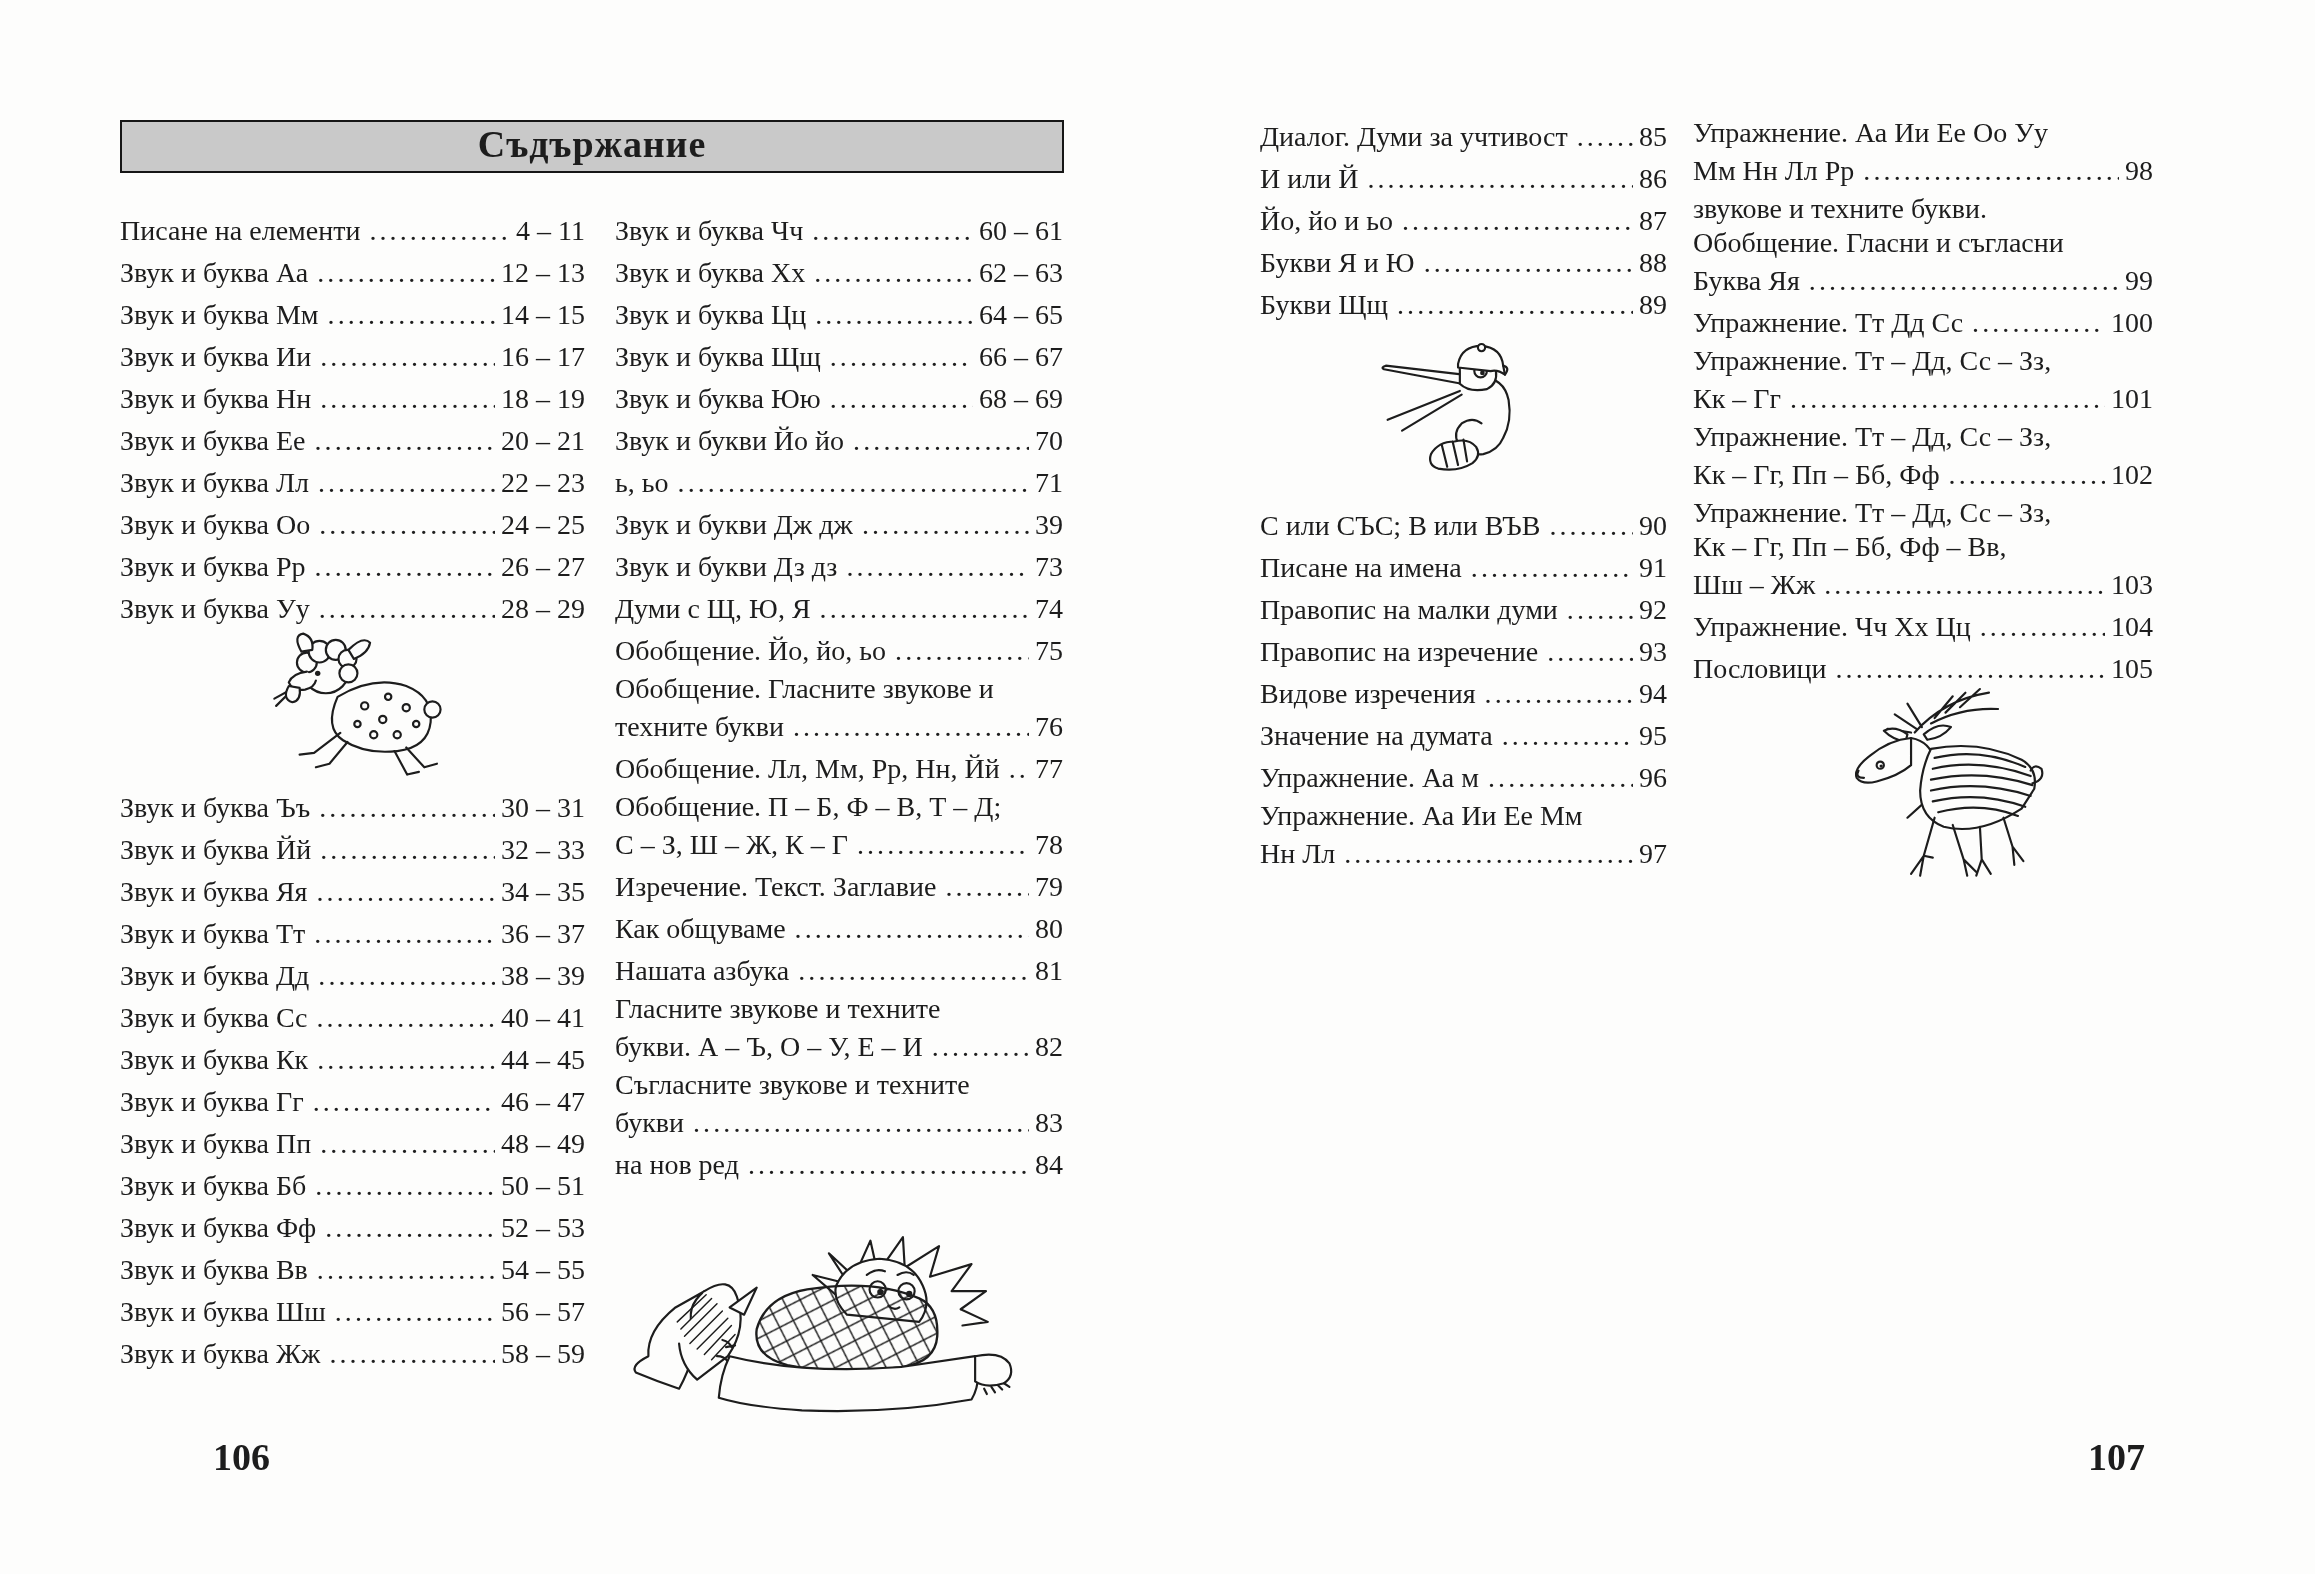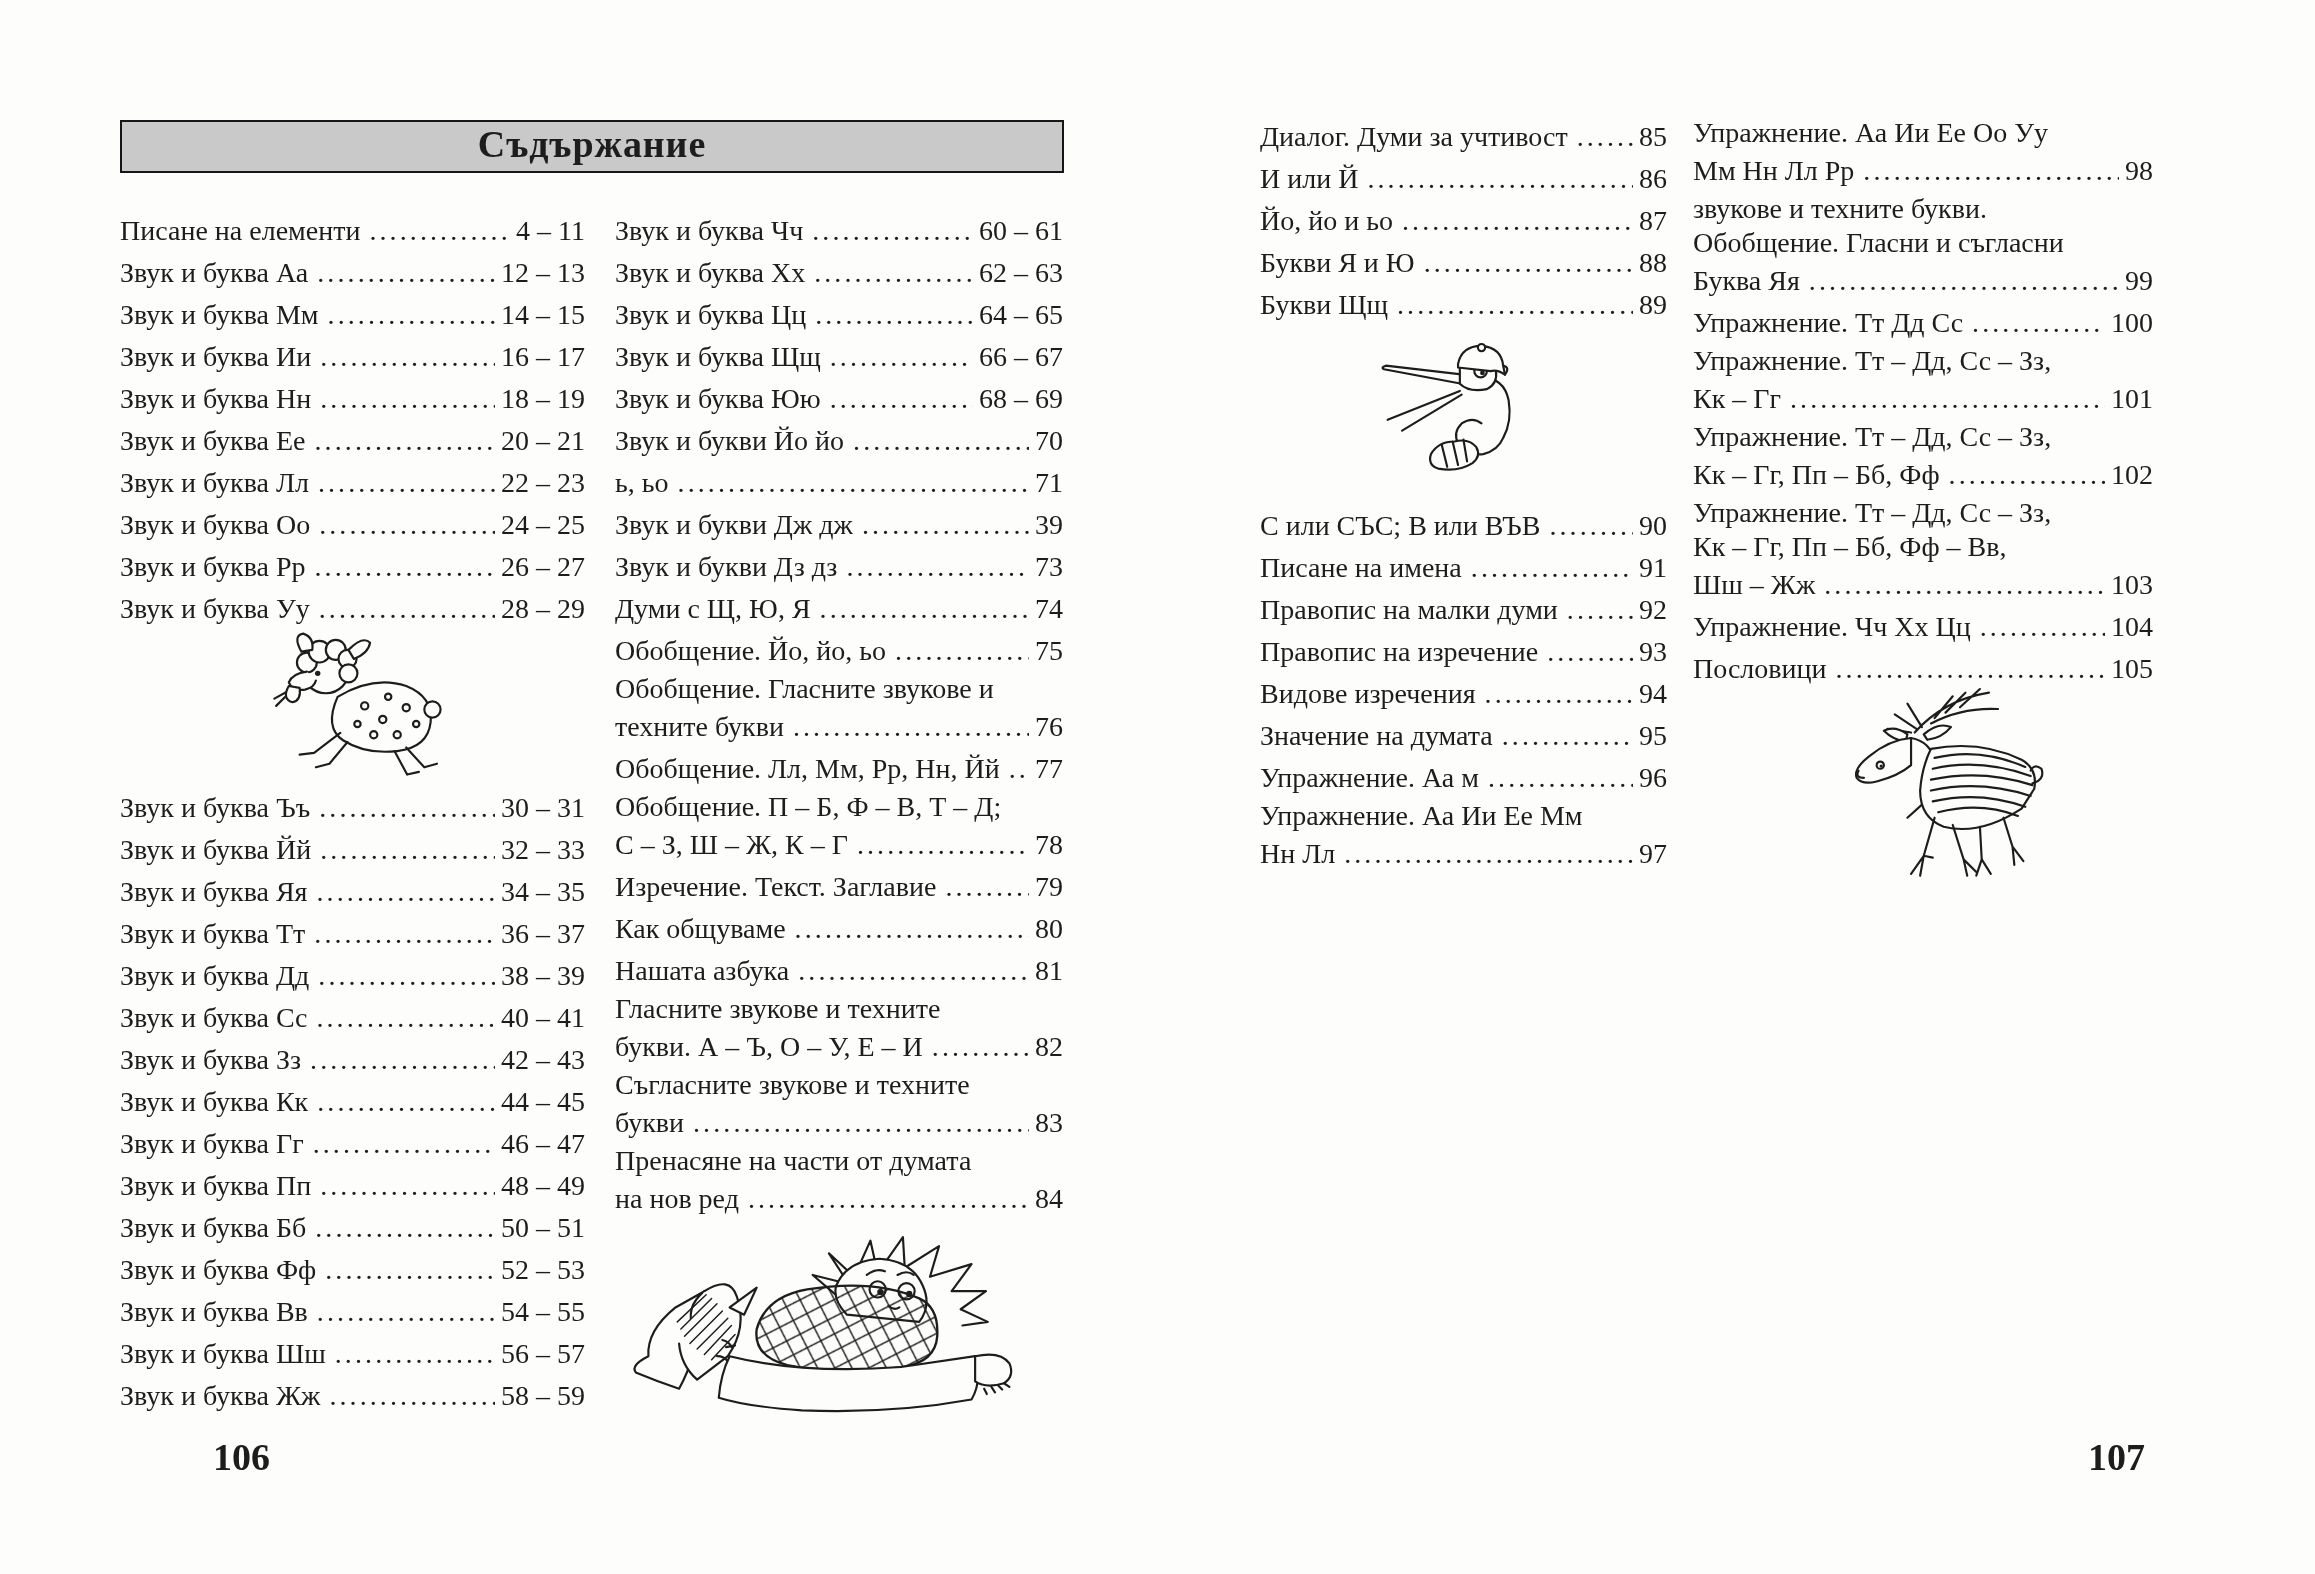--- a/index.html
+++ b/index.html
@@ -153,25 +153,20 @@
         <span class="label">Звук и буква Дд</span>
         <span class="leader"></span>
         <span class="pg">38 – 39</span>
       </div>
       <div class="toc-line">
         <span class="label">Звук и буква Сс</span>
         <span class="leader"></span>
         <span class="pg">40 – 41</span>
       </div>
       <div class="toc-line">
-        <span class="label">Звук и буква Зз</span>
-        <span class="leader"></span>
-        <span class="pg">42 – 43</span>
-      </div>
-      <div class="toc-line">
         <span class="label">Звук и буква Кк</span>
         <span class="leader"></span>
         <span class="pg">44 – 45</span>
       </div>
       <div class="toc-line">
         <span class="label">Звук и буква Гг</span>
         <span class="leader"></span>
         <span class="pg">46 – 47</span>
       </div>
       <div class="toc-line">
@@ -311,24 +306,20 @@
         <span class="pg">82</span>
       </div>
       <div class="toc-line cont">
         <span class="label">Съгласните звукове и техните</span>
 
       </div>
       <div class="toc-line">
         <span class="label">букви</span>
         <span class="leader"></span>
         <span class="pg">83</span>
-      </div>
-      <div class="toc-line cont">
-        <span class="label">Пренасяне на части от думата</span>
-
       </div>
       <div class="toc-line">
         <span class="label">на нов ред</span>
         <span class="leader"></span>
         <span class="pg">84</span>
       </div>
     </div>
 
   <svg class="illu" style="left:621px; top:1219px;" width="405" height="213" viewBox="0 0 448 236">
     <defs>

